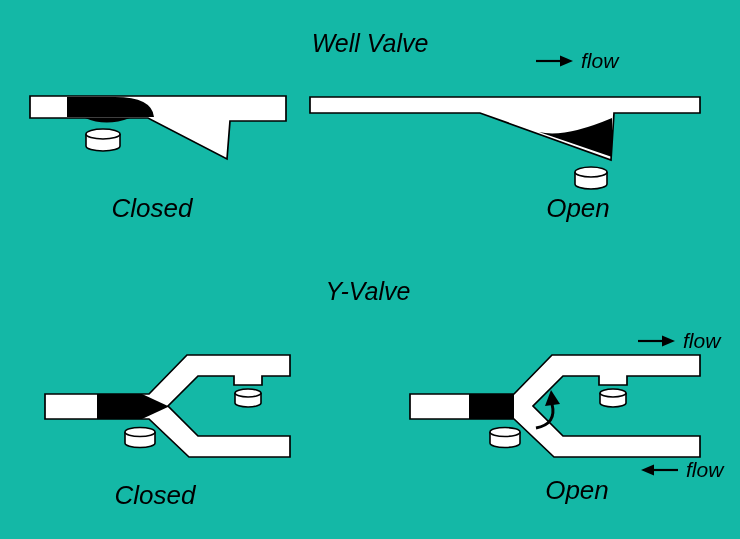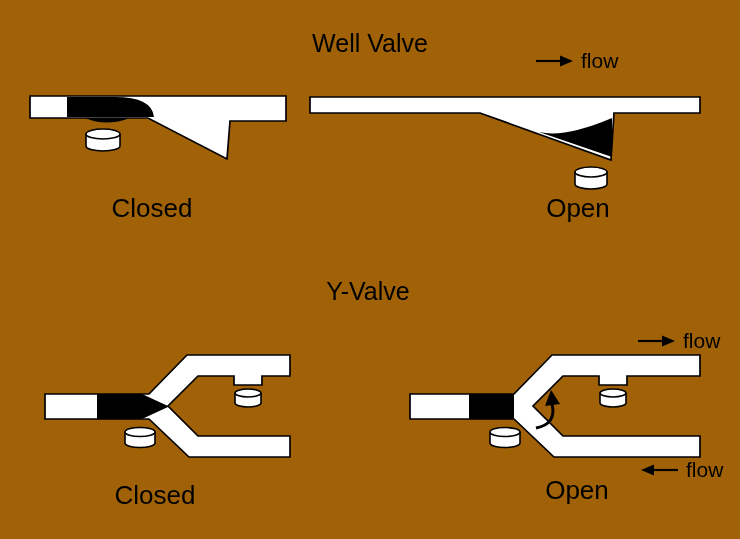--- a/index.html
+++ b/index.html
@@ -4,22 +4,23 @@
 <style>
   html, body {
     margin: 0;
     padding: 0;
     background: #ffffff;
   }
   .page {
     position: relative;
     width: 740px;
     height: 539px;
-    background: #a16207;
+    background: #14b8a6;
     font-family: "Liberation Sans", sans-serif;
+    font-style: italic;
   }
   svg text {
     font-family: "Liberation Sans", sans-serif;
     fill: #000000;
   }
   .title-text   { font-size: 25px; }
   .state-text   { font-size: 26px; }
   .flow-text    { font-size: 21px; }
   .outline      { fill: #ffffff; stroke: #000000; stroke-width: 1.7; stroke-linejoin: miter; }
   .solid        { fill: #000000; stroke: none; }

